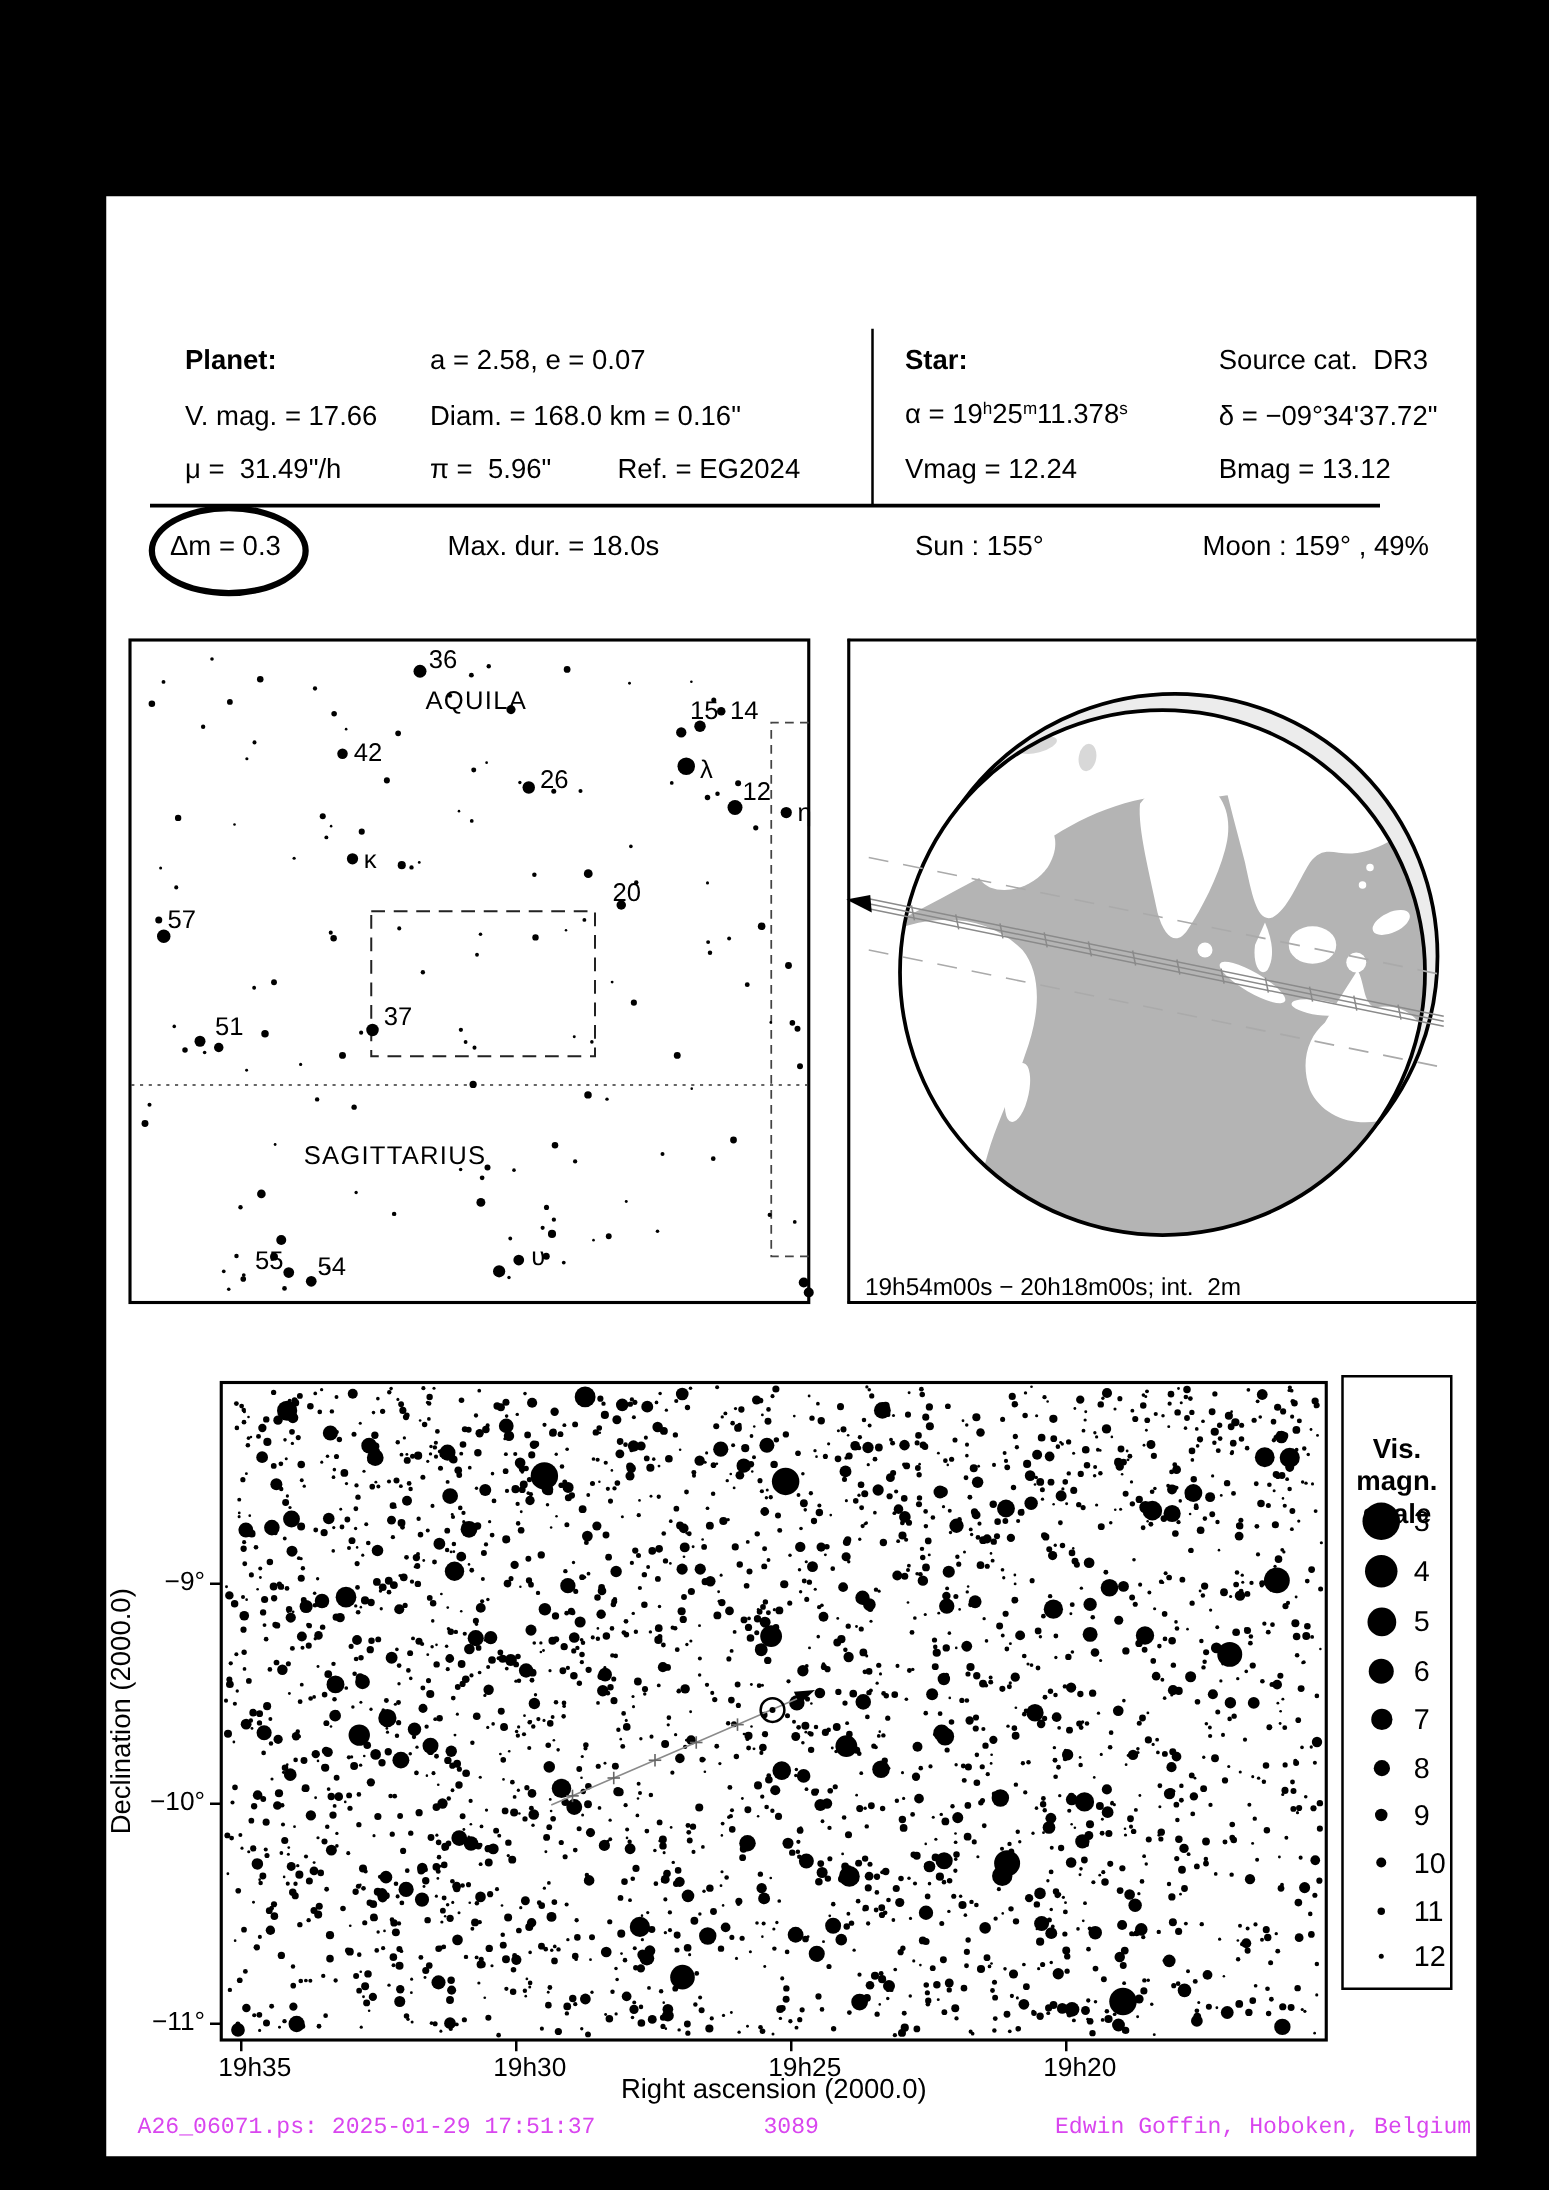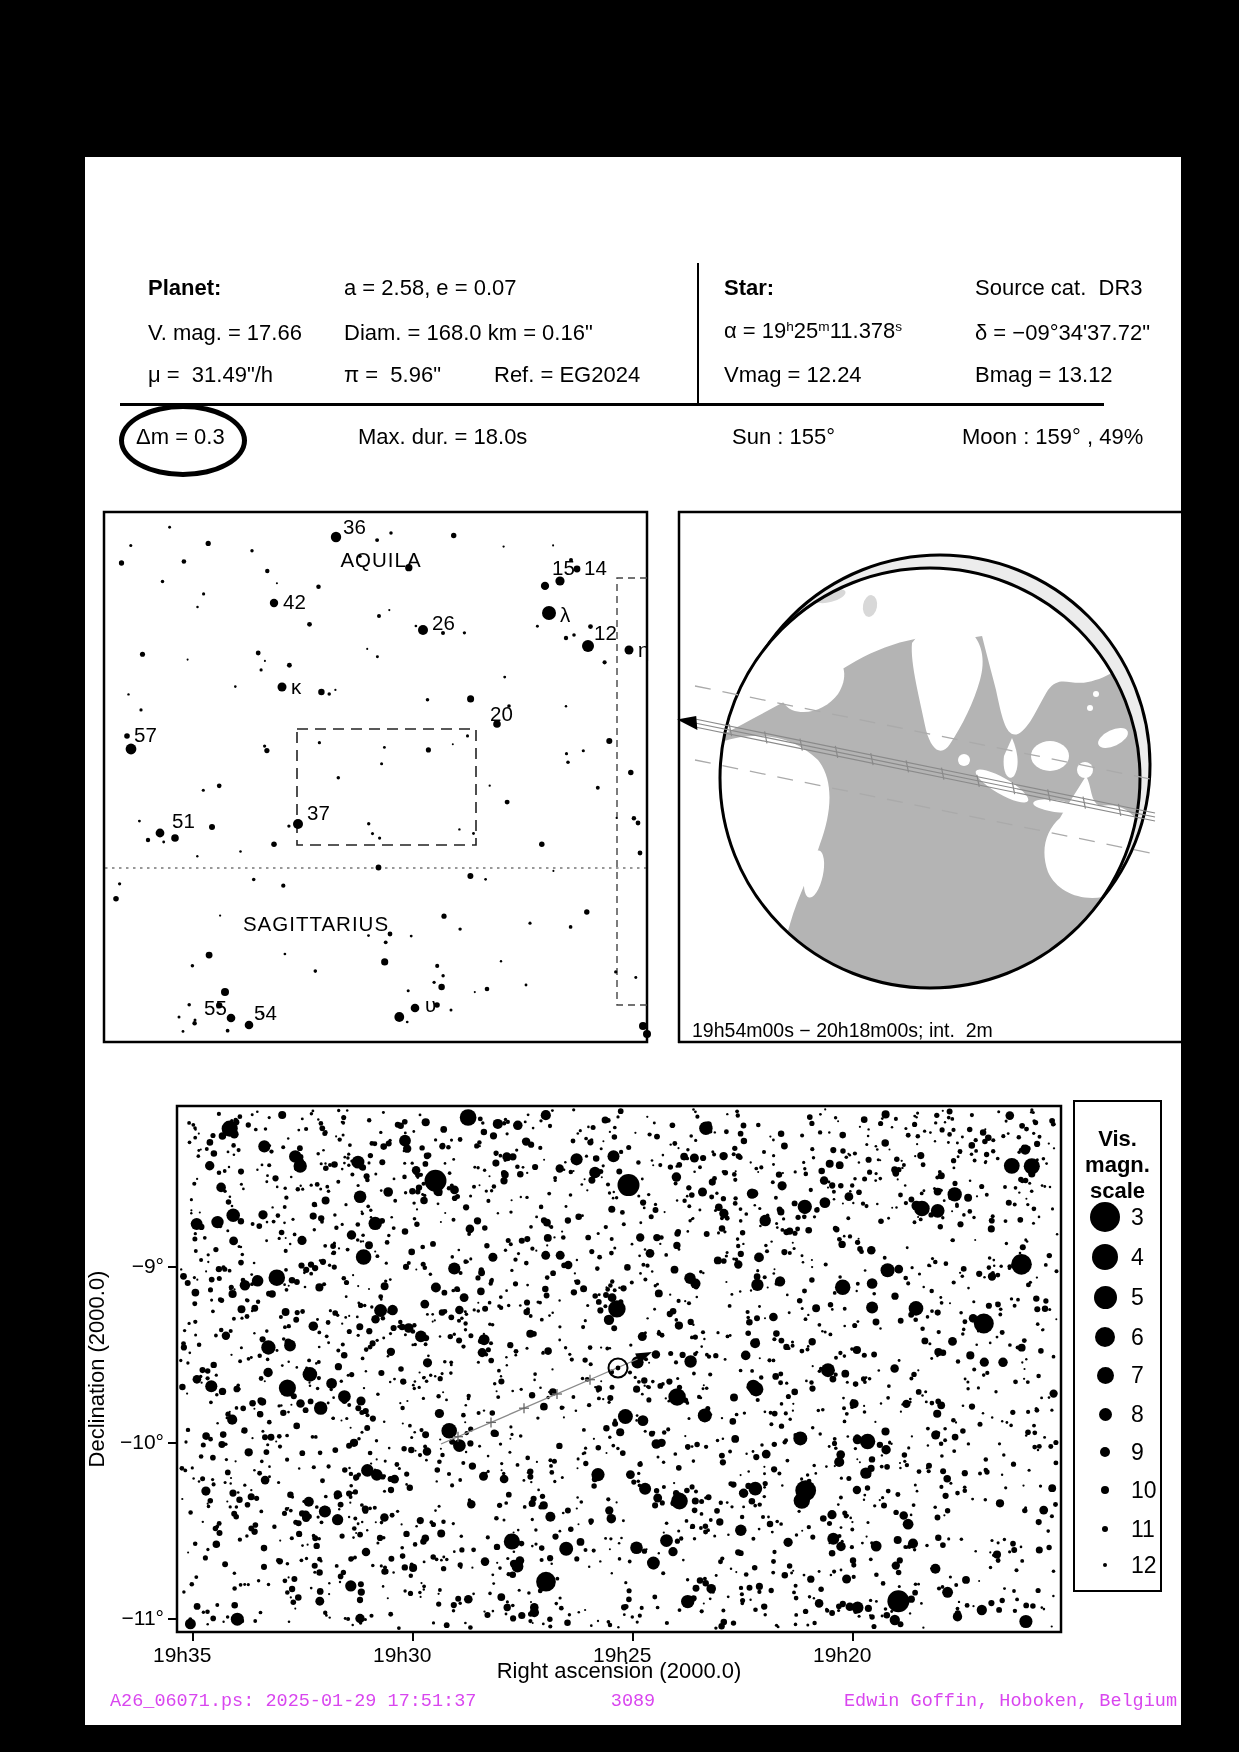--- a/index.html
+++ b/index.html
@@ -18,21 +18,21 @@
   #sepline{position:absolute;left:120px;top:403px;width:984px;height:2.5px;background:#000;z-index:4;}
   #dm-ellipse{position:absolute;left:119px;top:404px;width:118px;height:63px;border:5.5px solid #000;
               border-radius:50%;z-index:5;}
   #dm-text{z-index:6;}
   .chart-label{font-family:"Liberation Sans",sans-serif;font-size:20.5px;fill:#000;}
   .const-label{font-family:"Liberation Sans",sans-serif;font-size:20.5px;fill:#000;letter-spacing:1px;}
   #dec-label{position:absolute;left:97px;top:1369px;transform:translate(-50%,-50%) rotate(-90deg);
              font-size:22px;z-index:4;}
   #ra-label{position:absolute;left:419px;top:1658px;width:400px;text-align:center;font-size:22px;z-index:4;}
   .ytick{position:absolute;width:64px;text-align:right;font-size:21px;z-index:4;}
-  .xtick{position:absolute;width:80px;text-align:left;font-size:21px;z-index:4;}
+  .xtick{position:absolute;width:80px;text-align:right;font-size:21px;z-index:4;}
   #legend-box{position:absolute;left:1073px;top:1100px;width:89px;height:492px;border:2px solid #000;
               background:#fff;z-index:4;box-sizing:border-box;}
   .legend-title{width:100%;text-align:center;font-size:22px;font-weight:600;line-height:26px;}
   .legend-row{position:absolute;left:0;width:100%;height:0;}
   .legend-dot{position:absolute;background:#000;border-radius:50%;}
   .legend-num{position:absolute;left:56px;font-size:23px;top:-13px;}
   .mono{font-family:"Liberation Mono","DejaVu Sans Mono",monospace;font-size:18.5px;color:#d946ef;}
   #footer-center{left:533px;width:200px;text-align:center;}
   #footer-right{right:62px;}
   #caption{font-size:19.5px;}
@@ -3086,21 +3086,21 @@
   <div class="ytick" style="left:100px;top:1254px;">−9°</div>
   <div class="ytick" style="left:100px;top:1430px;">−10°</div>
   <div class="ytick" style="left:100px;top:1606px;">−11°</div>
   <div class="xtick" style="left:153px;top:1643px;">19h35</div>
   <div class="xtick" style="left:373px;top:1643px;">19h30</div>
   <div class="xtick" style="left:593px;top:1643px;">19h25</div>
   <div class="xtick" style="left:813px;top:1643px;">19h20</div>
   <div id="ra-label">Right ascension (2000.0)</div>
 
   <div id="legend-box">
-    <div style="padding-top:24px;">
+    <div style="padding-top:24px;margin-top:20px;">
       <div class="legend-title">Vis.</div>
       <div class="legend-title">magn.</div>
       <div class="legend-title">scale</div>
     </div>
     <div id="legend-rows">
         <div class="legend-row" style="top: 115px;">
           <span class="legend-dot" style="height: 30px; width: 30px; left: 15px; top: -15px;"></span>
           <span class="legend-num">3</span>
         </div>
         <div class="legend-row" style="top: 155px;">

